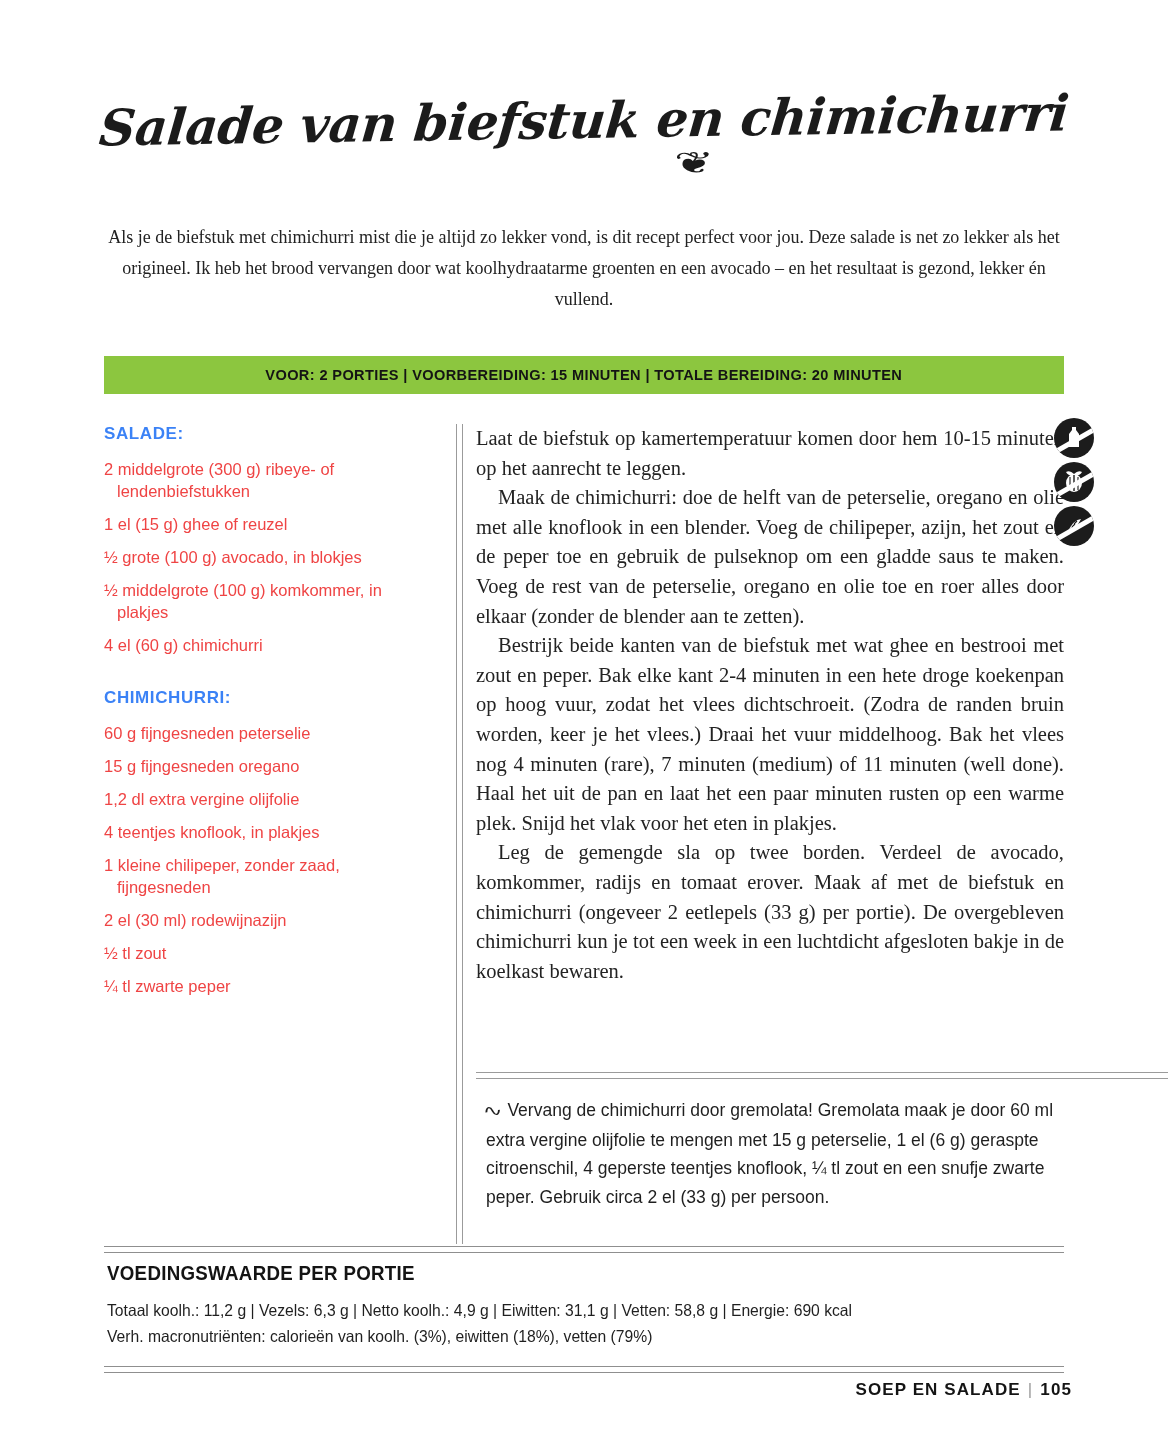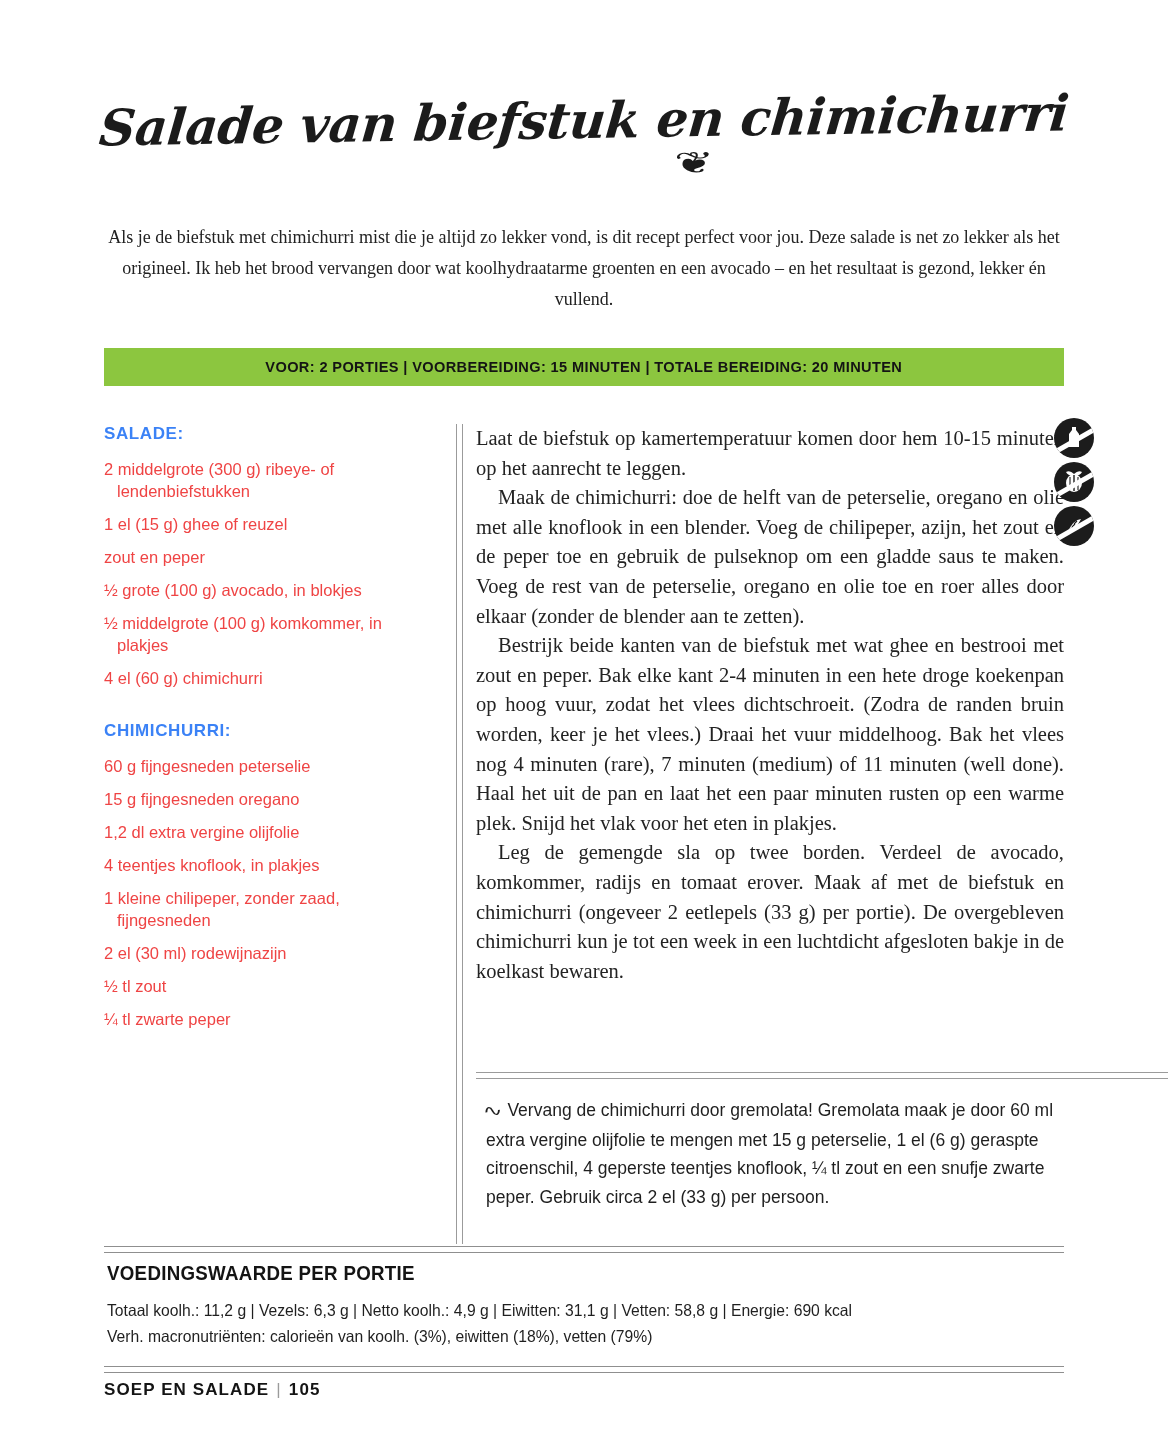--- a/index.html
+++ b/index.html
@@ -58,21 +58,21 @@
     text-align: center;
     font-family: "Liberation Serif", serif;
     font-size: 18px;
     line-height: 31px;
     color: #222;
   }
 
   
   .banner {
     position: absolute;
-    top: 348px;
+    top: 356px;
     left: 104px;
     width: 960px;
     height: 38px;
     background: #8cc63f;
     display: flex;
     align-items: center;
     justify-content: center;
   }
   .banner-text {
     font-family: "Liberation Sans", sans-serif;
@@ -261,24 +261,24 @@
     position: absolute;
     left: 104px;
     top: 1366px;
     width: 960px;
     height: 5px;
     border-top: 1.5px solid #8f8f8f;
     border-bottom: 1.5px solid #8f8f8f;
   }
   .footer {
     position: absolute;
-    left: 104px;
+    left: 112px;
     top: 1380px;
     width: 960px;
-    text-align: left;
+    text-align: right;
     font-family: "Liberation Sans", sans-serif;
     font-weight: 700;
     font-size: 17px;
     letter-spacing: 1.1px;
     color: #141414;
   }
   .footer .sep {
     color: #9b9b9b;
     font-weight: 400;
     margin: 0 7px;
@@ -300,21 +300,20 @@
     <div class="banner-text">VOOR: 2 PORTIES | VOORBEREIDING: 15 MINUTEN | TOTALE BEREIDING: 20 MINUTEN</div>
   </div>
 
   <div class="cols">
 
     <div class="col-left">
       <div class="ing-head">SALADE:</div>
       <ul class="ing-list">
         <li>2 middelgrote (300 g) ribeye- of lendenbiefstukken</li>
         <li>1 el (15 g) ghee of reuzel</li>
-        <li>zout en peper</li>
         <li>½ grote (100 g) avocado, in blokjes</li>
         <li>½ middelgrote (100 g) komkommer, in plakjes</li>
         <li>4 el (60 g) chimichurri</li>
       </ul>
 
       <div class="ing-head second">CHIMICHURRI:</div>
       <ul class="ing-list">
         <li>60 g fijngesneden peterselie</li>
         <li>15 g fijngesneden oregano</li>
         <li>1,2 dl extra vergine olijfolie</li>

